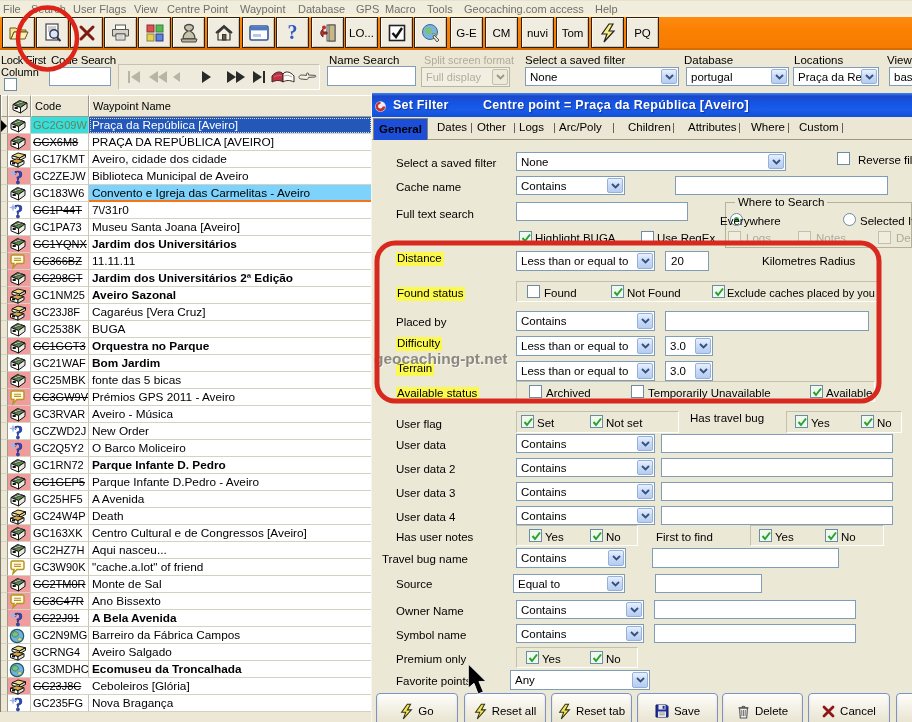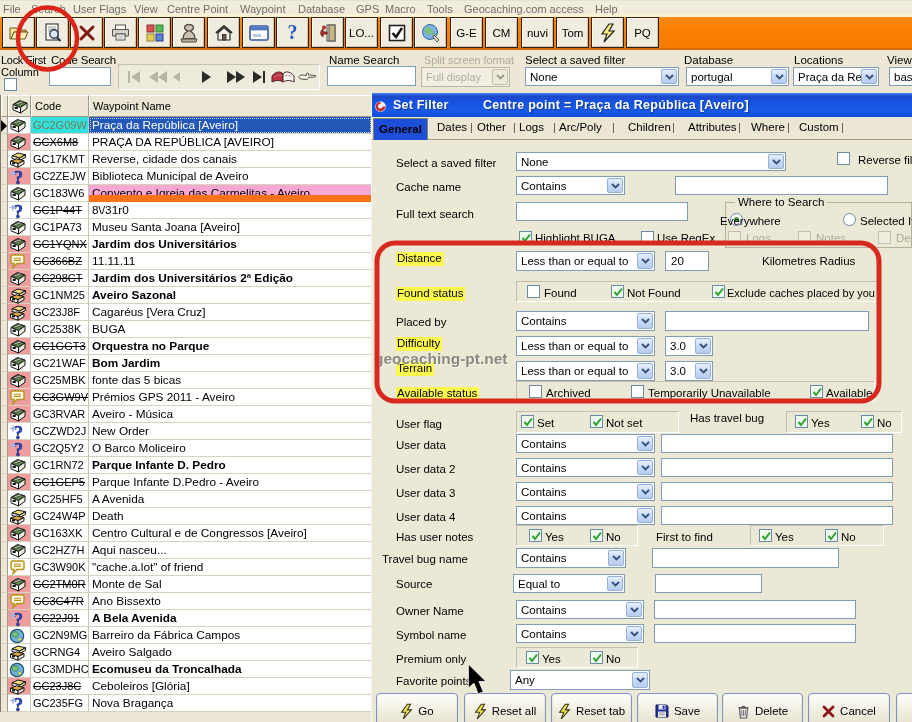--- a/index.html
+++ b/index.html
@@ -265,47 +265,47 @@
         <path d="M3 3.8 L9 1 L16.5 2.8 L10.5 6 Z" fill="#EFD87E"></path>
         <path d="M3 3.8 L10.5 6 L10.5 8.6 L3 6.4 Z" fill="#FDFDF4"></path>
         <path d="M10.5 6 L16.5 2.8 L16.5 5.4 L10.5 8.6 Z" fill="#E6D8A4"></path>
         <path d="M1.5 9.2 L7.5 6.8 L15 8.6 L9 11.6 Z" fill="#D8A840"></path>
         <path d="M1.5 9.2 L9 11.6 L9 15.2 L1.5 12.6 Z" fill="#FDFDF4"></path>
         <path d="M9 11.6 L15 8.6 L15 11.8 L9 15.2 Z" fill="#E4E4DA"></path>
         <rect x="3" y="10.4" width="3" height="2" fill="#111" stroke="none"></rect>
       </g>
     </svg></div>
 <div style="position:absolute;left:31px;top:151.00px;width:58px;height:17.00px;background:#FFF;border-bottom:1px solid #D6D2C2;border-right:1px solid #C9C5B6;font-size:11px;color:#000;line-height:16.00px;padding-left:2px;">GC17KMT</div>
-<div style="position:absolute;left:89px;top:151.00px;width:283px;height:17.00px;background:#FFF;border-bottom:1px solid #D6D2C2;font-size:11.8px;color:#000;line-height:16.00px;padding-left:3px;white-space:nowrap;overflow:hidden">Reverse, cidade dos canais</div>
+<div style="position:absolute;left:89px;top:151.00px;width:283px;height:17.00px;background:#FFF;border-bottom:1px solid #D6D2C2;font-size:11.8px;color:#000;line-height:16.00px;padding-left:3px;white-space:nowrap;overflow:hidden">Aveiro, cidade dos cidade</div>
 <div style="position:absolute;left:1px;top:168.00px;width:7px;height:17.00px;background:#ECE8D5;border-bottom:1px solid #D6D2C2;border-right:1px solid #9D9A8C"></div>
 <div style="position:absolute;left:8px;top:168.00px;width:23px;height:17.00px;background:#F19C9C;border-bottom:1px solid #D6D2C2;border-right:1px solid #C9C5B6;padding:1px 0 0 1px;line-height:0"><svg width="17" height="16" viewBox="0 0 17 16">
       <text x="5" y="14.5" font-family="Liberation Serif,serif" font-size="18" font-weight="bold" fill="#2B49C5" stroke="#1A2C78" stroke-width="0.6">?</text>
       <path d="M4 0.5 L5 3.6 L8 4.6 L5 5.6 L4 8.7 L3 5.6 L0 4.6 L3 3.6 Z" fill="#9FB4EC"></path>
     </svg></div>
 <div style="position:absolute;left:31px;top:168.00px;width:58px;height:17.00px;background:#FFF;border-bottom:1px solid #D6D2C2;border-right:1px solid #C9C5B6;font-size:11px;color:#000;line-height:16.00px;padding-left:2px;">GC2ZEJW</div>
 <div style="position:absolute;left:89px;top:168.00px;width:283px;height:17.00px;background:#FFF;border-bottom:1px solid #D6D2C2;font-size:11.8px;color:#000;line-height:16.00px;padding-left:3px;white-space:nowrap;overflow:hidden">Biblioteca Municipal de Aveiro</div>
 <div style="position:absolute;left:1px;top:185.00px;width:7px;height:17.00px;background:#ECE8D5;border-bottom:1px solid #D6D2C2;border-right:1px solid #9D9A8C"></div>
 <div style="position:absolute;left:8px;top:185.00px;width:23px;height:17.00px;background:#FFF;border-bottom:1px solid #D6D2C2;border-right:1px solid #C9C5B6;padding:1px 0 0 1px;line-height:0"><svg width="18" height="15" viewBox="0 0 18 15">
       <g stroke="#151515" stroke-width="1" stroke-linejoin="round">
         <path d="M2 5.5 L8.5 1.5 L16 4 L9.5 8.5 Z" fill="#5C8A4C"></path>
         <path d="M4.2 4.4 L11 2.3 L13.4 3.1 L6.6 5.3 Z" fill="#F0F0E6" stroke-width="0.6"></path>
         <path d="M2 5.5 L9.5 8.5 L9.5 14 L2 10.8 Z" fill="#FEFEFB"></path>
         <path d="M9.5 8.5 L16 4 L16 9.3 L9.5 14 Z" fill="#E9E9E0"></path>
         <rect x="3.6" y="7.8" width="3.2" height="2.2" fill="#111" stroke="none"></rect>
       </g>
     </svg></div>
 <div style="position:absolute;left:31px;top:185.00px;width:58px;height:17.00px;background:#FFF;border-bottom:1px solid #D6D2C2;border-right:1px solid #C9C5B6;font-size:11px;color:#000;line-height:16.00px;padding-left:2px;">GC183W6</div>
-<div style="position:absolute;left:89px;top:185.00px;width:283px;height:17.00px;background:#f9a8d4;border-bottom:7px solid #f97316;font-size:11.8px;color:#000;line-height:16.00px;padding-left:3px;white-space:nowrap;overflow:hidden">Convento e Igreja das Carmelitas - Aveiro</div>
+<div style="position:absolute;left:89px;top:185.00px;width:283px;height:17.00px;background:#7dd3fc;border-bottom:2px solid #f97316;font-size:11.8px;color:#000;line-height:16.00px;padding-left:3px;white-space:nowrap;overflow:hidden">Convento e Igreja das Carmelitas - Aveiro</div>
 <div style="position:absolute;left:1px;top:202.00px;width:7px;height:17.00px;background:#ECE8D5;border-bottom:1px solid #D6D2C2;border-right:1px solid #9D9A8C"></div>
 <div style="position:absolute;left:8px;top:202.00px;width:23px;height:17.00px;background:#FFF;border-bottom:1px solid #D6D2C2;border-right:1px solid #C9C5B6;padding:1px 0 0 1px;line-height:0"><svg width="17" height="16" viewBox="0 0 17 16">
       <text x="5" y="14.5" font-family="Liberation Serif,serif" font-size="18" font-weight="bold" fill="#2B49C5" stroke="#1A2C78" stroke-width="0.6">?</text>
       <path d="M4 0.5 L5 3.6 L8 4.6 L5 5.6 L4 8.7 L3 5.6 L0 4.6 L3 3.6 Z" fill="#9FB4EC"></path>
     </svg></div>
 <div style="position:absolute;left:31px;top:202.00px;width:58px;height:17.00px;background:#FFF;border-bottom:1px solid #D6D2C2;border-right:1px solid #C9C5B6;font-size:11px;color:#000;line-height:16.00px;padding-left:2px;text-decoration:line-through;">GC1P44T</div>
-<div style="position:absolute;left:89px;top:202.00px;width:283px;height:17.00px;background:#FFF;border-bottom:1px solid #D6D2C2;font-size:11.8px;color:#000;line-height:16.00px;padding-left:3px;white-space:nowrap;overflow:hidden">8\/31r0</div>
+<div style="position:absolute;left:89px;top:202.00px;width:283px;height:17.00px;background:#FFF;border-bottom:1px solid #D6D2C2;font-size:11.8px;color:#000;line-height:16.00px;padding-left:3px;white-space:nowrap;overflow:hidden">7\/31r0</div>
 <div style="position:absolute;left:1px;top:219.00px;width:7px;height:17.00px;background:#ECE8D5;border-bottom:1px solid #D6D2C2;border-right:1px solid #9D9A8C"></div>
 <div style="position:absolute;left:8px;top:219.00px;width:23px;height:17.00px;background:#FFF;border-bottom:1px solid #D6D2C2;border-right:1px solid #C9C5B6;padding:1px 0 0 1px;line-height:0"><svg width="18" height="15" viewBox="0 0 18 15">
       <g stroke="#151515" stroke-width="1" stroke-linejoin="round">
         <path d="M2 5.5 L8.5 1.5 L16 4 L9.5 8.5 Z" fill="#5C8A4C"></path>
         <path d="M4.2 4.4 L11 2.3 L13.4 3.1 L6.6 5.3 Z" fill="#F0F0E6" stroke-width="0.6"></path>
         <path d="M2 5.5 L9.5 8.5 L9.5 14 L2 10.8 Z" fill="#FEFEFB"></path>
         <path d="M9.5 8.5 L16 4 L16 9.3 L9.5 14 Z" fill="#E9E9E0"></path>
         <rect x="3.6" y="7.8" width="3.2" height="2.2" fill="#111" stroke="none"></rect>
       </g>
     </svg></div>

